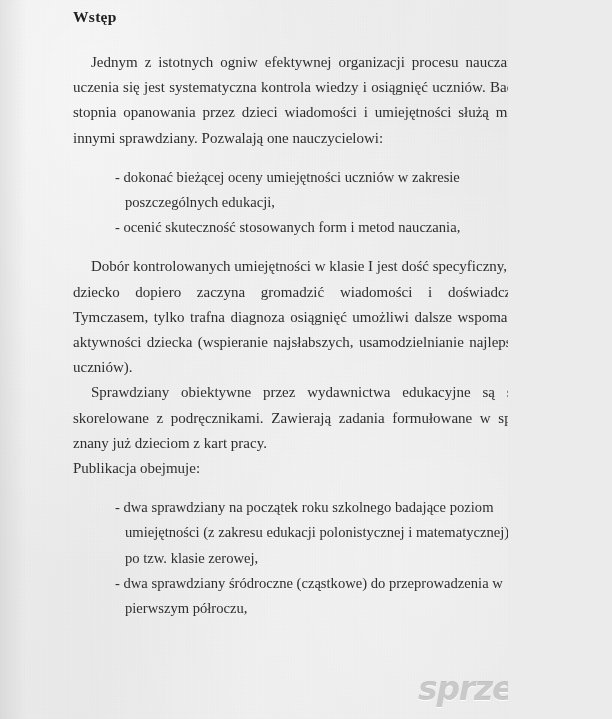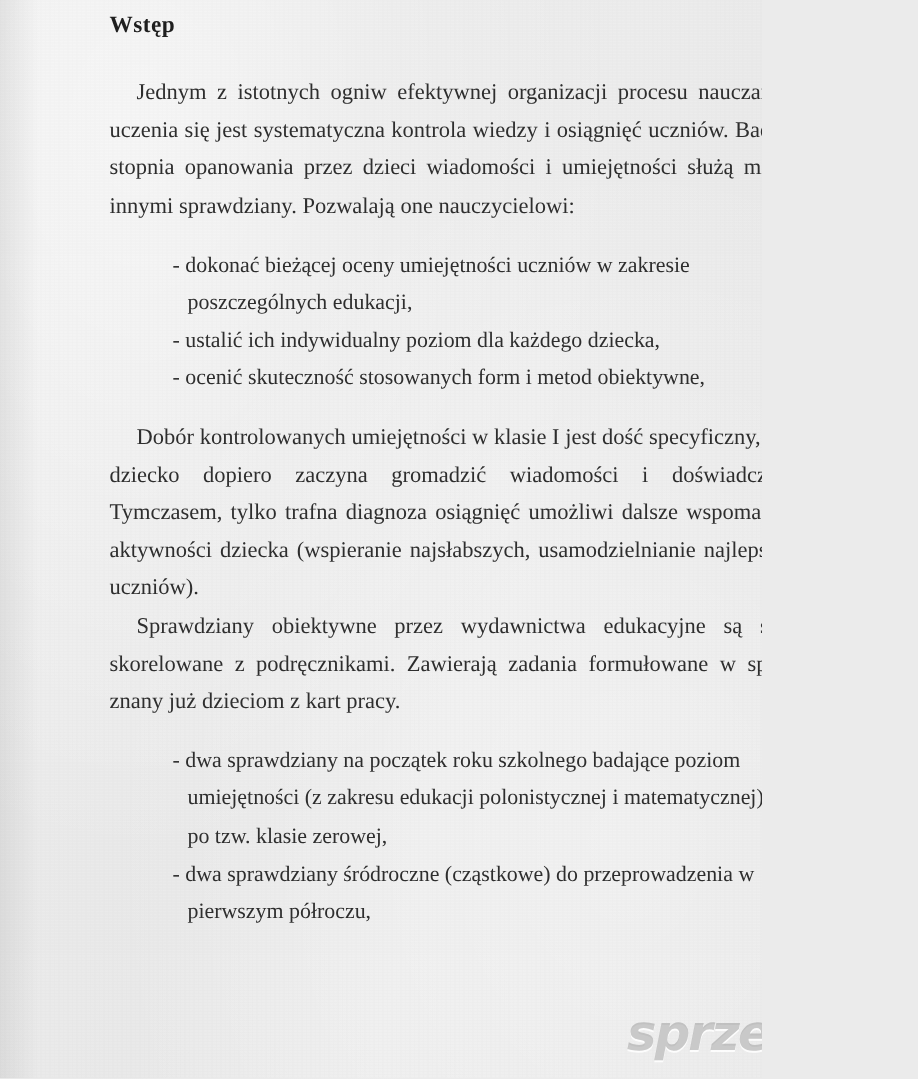--- a/index.html
+++ b/index.html
@@ -143,29 +143,29 @@
   <div class="shadow-left"></div>
 
   <div class="chapter-title">Wstęp</div>
 
   <div class="body-block">
 
     <p class="para">Jednym z istotnych ogniw efektywnej organizacji procesu nauczania – uczenia się jest systematyczna kontrola wiedzy i osiągnięć uczniów. Badaniu stopnia opanowania przez dzieci wiadomości i umiejętności służą między innymi sprawdziany. Pozwalają one na­uczycielowi:</p>
 
     <ul class="dashlist">
       <li><span class="dash">-</span>&nbsp;<span>dokonać bieżącej oceny umiejętności uczniów w zakresie poszczególnych edukacji,</span></li>
-      <li><span class="dash">-</span>&nbsp;<span>ustalić ich indywidualny poziom dla każdego dziecka,</span></li>
-      <li><span class="dash">-</span>&nbsp;<span>ocenić skuteczność stosowanych form i metod obiektywne,</span></li>
+      <li><span class="dash">-</span>&nbsp;<span>ocenić skuteczność stosowanych form i metod nauczania,</span></li>
     </ul>
 
     <p class="para">Dobór kontrolowanych umiejętności w klasie I jest dość specyficzny, gdyż dziecko do­piero zaczyna gromadzić wiadomości i doświadczenia. Tymczasem, tylko trafna diagno­za osiągnięć umożliwi dalsze wspomaganie aktywności dziecka (wspieranie najsłabszych, usamodzielnianie najlepszych uczniów).</p>
 
     <p class="para">Sprawdziany obiektywne przez wydawnictwa edukacyjne są ściśle skorelowane z pod­ręcznikami. Zawierają zadania formułowane w sposób znany już dzieciom z kart pracy.</p>
 
 
+    <p class="para noindent">Publikacja obejmuje:</p>
 
     <ul class="dashlist">
       <li><span class="dash">-</span>&nbsp;<span>dwa sprawdziany na początek roku szkolnego badające poziom umiejętności (z zakre­su edukacji polonistycznej i matematycznej) po tzw. klasie zerowej,</span></li>
       <li><span class="dash">-</span>&nbsp;<span>dwa sprawdziany śródroczne (cząstkowe) do przeprowadzenia w pierwszym półroczu,</span></li>
 
     </ul>
 
   </div>
 
   <div class="watermark">

